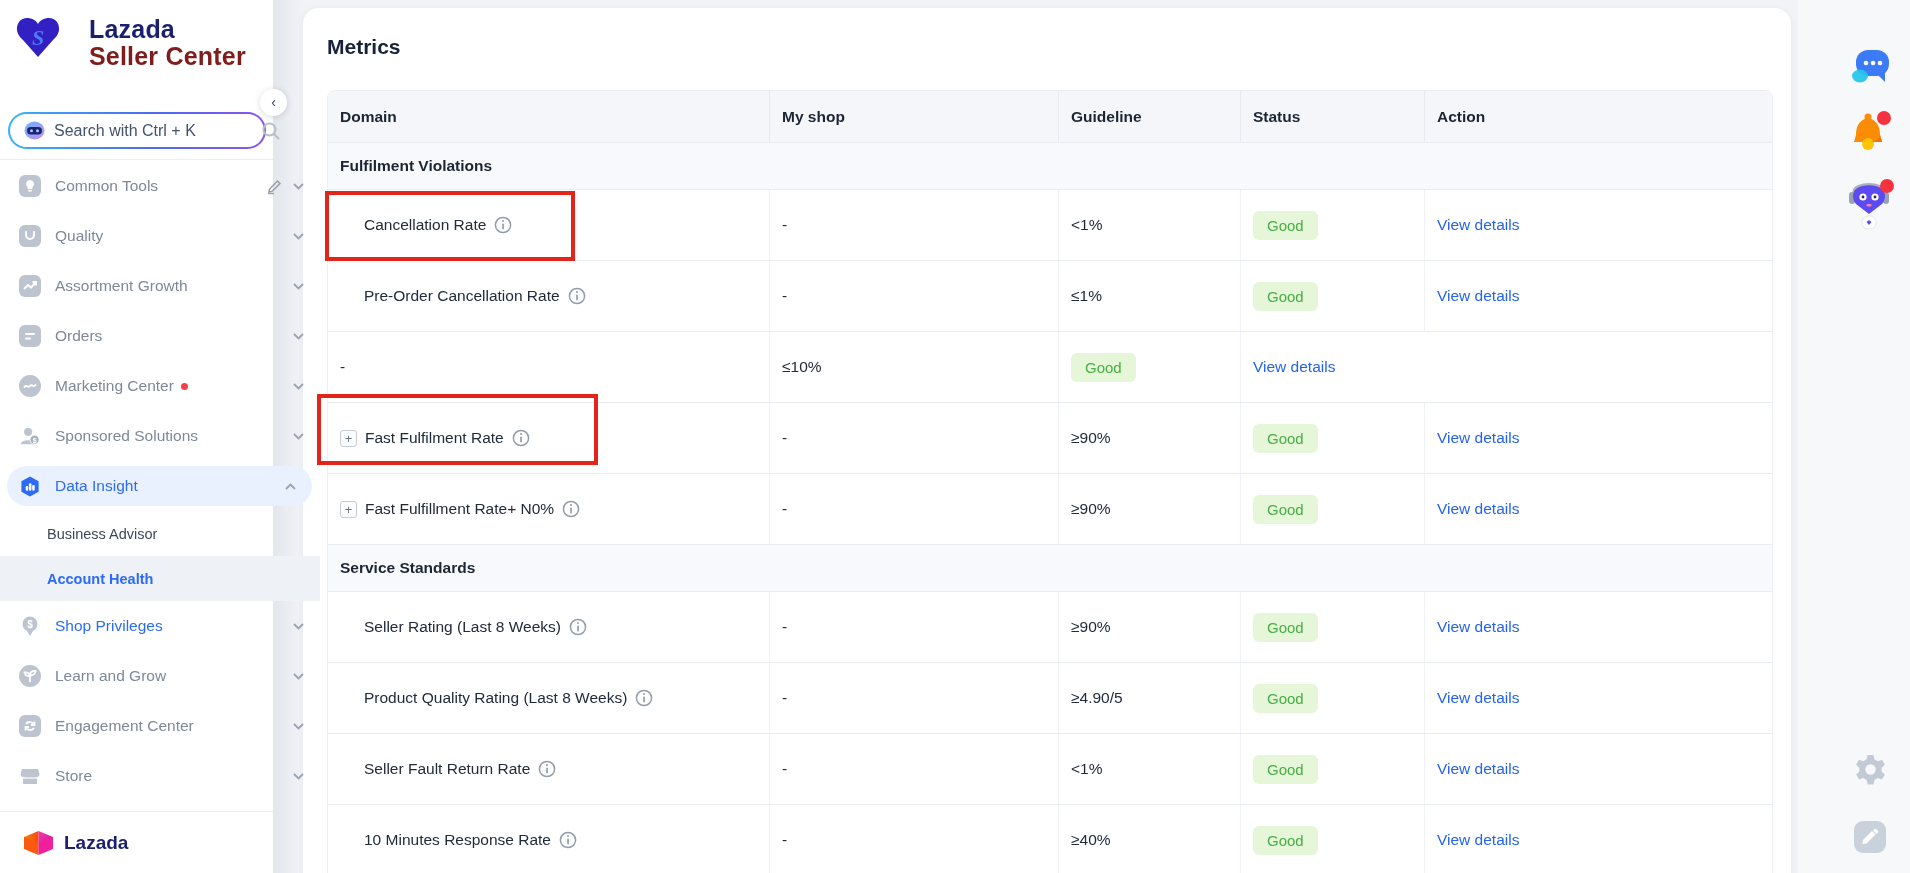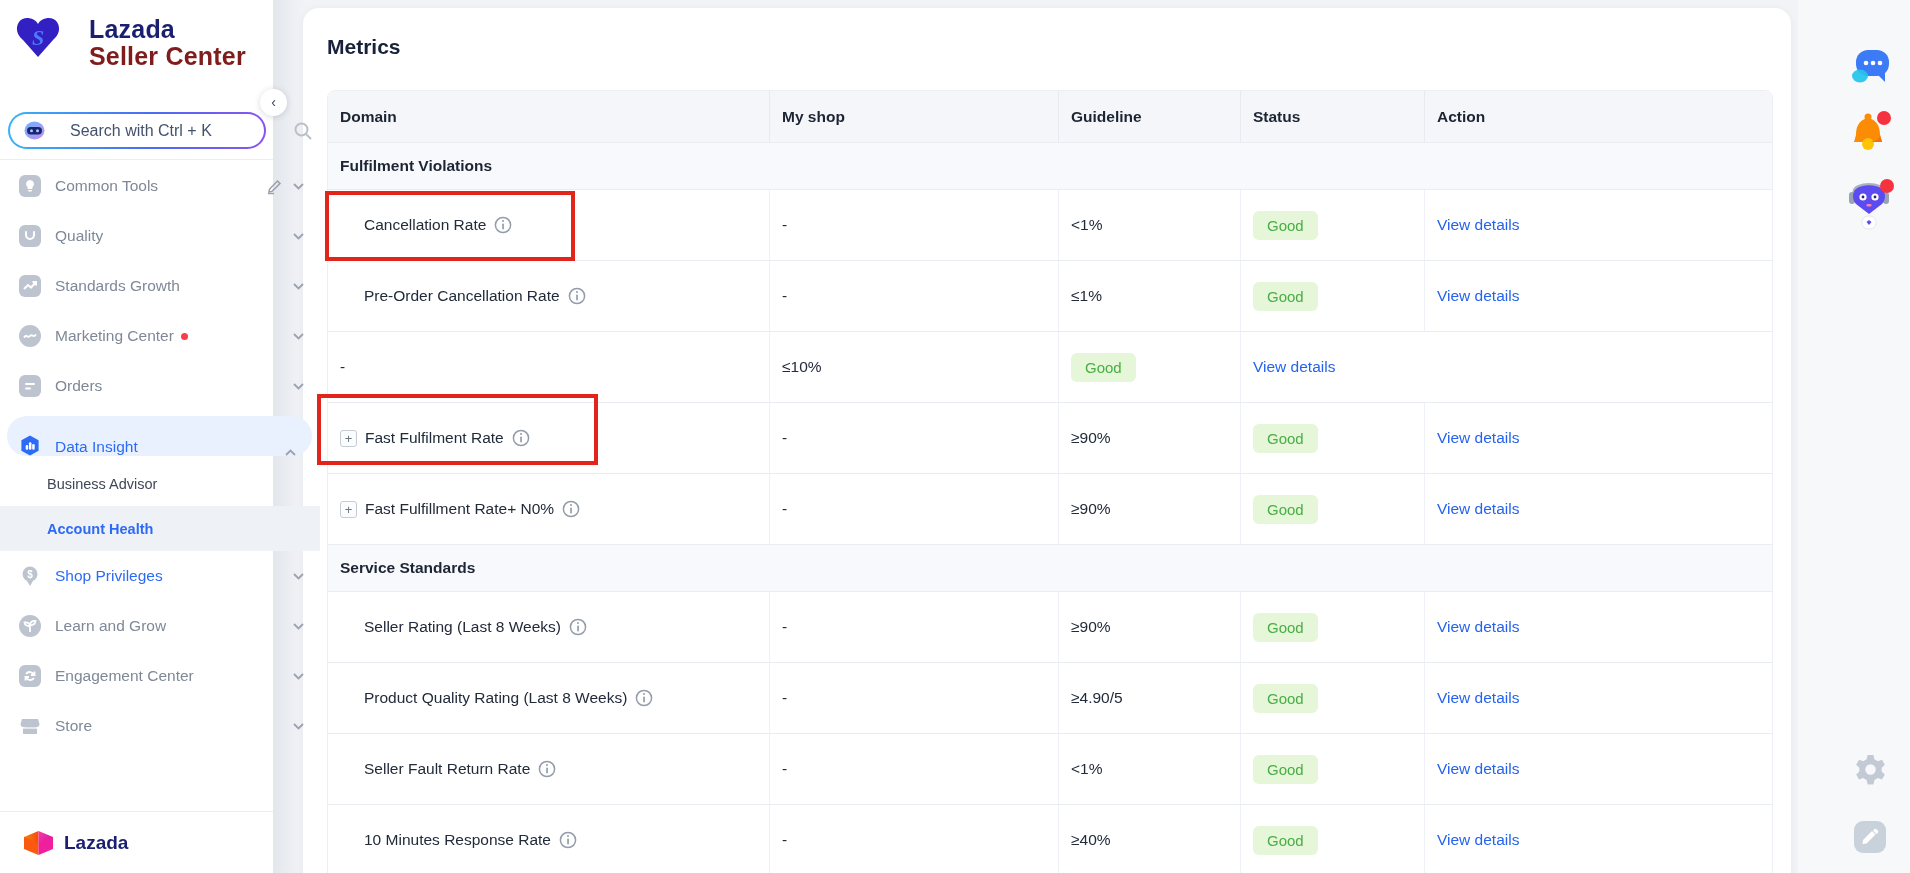--- a/index.html
+++ b/index.html
@@ -15,38 +15,38 @@
     background:#f7f8fa; }
 
   .logo-row { display:flex; align-items:flex-start; padding:16px 0 0 13px; }
   .brand { margin-left:26px; line-height:1.06; }
   .brand .l1 { font-size:25px; font-weight:bold; color:#1a1f70; letter-spacing:.2px;}
   .brand .l2 { font-size:25px; font-weight:bold; color:#7f1d1d; letter-spacing:.2px;}
 
   .search-pill { position:absolute; left:8px; top:112px; width:258px; height:37px;
     border-radius:20px; border:2px solid transparent; display:flex; align-items:center;
     background:linear-gradient(#fff,#fff) padding-box,
-               linear-gradient(90deg,#39b3f5,#4a6cf3 55%,#8a53ee) border-box;gap:16px; }
+               linear-gradient(90deg,#39b3f5,#4a6cf3 55%,#8a53ee) border-box; }
   .search-pill input { border:none; outline:none; flex:1; font-size:16px;
     color:#44526e; background:transparent; font-family:inherit; }
   .search-pill input::placeholder { color:#44526e; opacity:1; }
   .sp-bot { margin:0 9px 0 14px; display:flex; }
   .sp-mag { margin-right:12px; display:flex; }
 
   .side-divider { position:absolute; left:0; width:273px; height:1px; background:#ebeef2; }
 
   .menu { position:absolute; left:0; top:161px; width:320px; }
   .side-item { position:relative; height:50px; display:flex; align-items:center;
     padding:0 16px 0 19px; cursor:pointer; }
   .side-item .s-icon { width:22px; height:22px; margin-right:14px; display:flex;
     align-items:center; justify-content:center; flex:none; }
   .side-item .s-label { font-size:15.5px; color:#7f8897; flex:0 1 auto;
     white-space:nowrap; overflow:hidden; }
   .side-item.active { height:40px; margin:5px 8px 5px 7px; padding-left:12px;
-    background:#e9f1fe; border-radius:21px;align-items:flex-end; }
+    background:#e9f1fe; border-radius:21px; }
   .side-item.active .s-label { color:#2d6bf6; }
   .side-item.blue .s-label { color:#2d6bf6; }
   .s-dot { width:7px; height:7px; border-radius:50%; background:#f5404b;
     margin-left:7px; flex:none; }
   .s-trail { margin-left:auto; display:flex; align-items:center; gap:10px; flex:none;}
   .chev { display:flex; transition:transform .2s; }
   .chev.up { transform:rotate(180deg); }
   .sub-item { height:45px; display:flex; align-items:center; padding-left:47px;
     font-size:14.5px; color:#3f4759; cursor:pointer; }
   .sub-item.active { background:#eef1f6; color:#2d6bf6; font-weight:bold; }
@@ -179,58 +179,78 @@
     </span>
   </div>
       <div class="side-item">
     <span class="s-icon">
           <svg width="22" height="22" viewBox="0 0 22 22">
             <rect width="22" height="22" rx="6" fill="#bdc4cf"></rect>
             <polyline points="5,14 9,10 12,12.5 17,7" fill="none" stroke="#fff" stroke-width="2"></polyline>
             <polyline points="13.5,7 17,7 17,10.5" fill="none" stroke="#fff" stroke-width="2"></polyline>
           </svg>
         </span>
-    <span class="s-label">Standards Growth</span>
-
-    <span class="s-trail">
-
-      <span class="chev">
-        <svg width="11" height="7" viewBox="0 0 11 7" fill="none" stroke="#9aa3b2" stroke-width="1.8">
-          <polyline points="1,1 5.5,5.5 10,1"></polyline>
-        </svg>
-      </span>
-    </span>
-  </div>
-      <div class="side-item">
-    <span class="s-icon">
-          <svg width="22" height="22" viewBox="0 0 22 22">
-            <circle cx="11" cy="11" r="11" fill="#bdc4cf"></circle>
-            <path d="M5.5 12 C7.5 9 9 13.5 11 11 C13 8.5 14.5 13 16.5 10" fill="none" stroke="#fff" stroke-width="2" stroke-linecap="round"></path>
-          </svg>
-        </span>
-    <span class="s-label">Marketing Center</span>
-    <span class="s-dot" style="display: inline-block;"></span>
+    <span class="s-label">Assortment Growth</span>
+
     <span class="s-trail">
 
       <span class="chev">
         <svg width="11" height="7" viewBox="0 0 11 7" fill="none" stroke="#9aa3b2" stroke-width="1.8">
           <polyline points="1,1 5.5,5.5 10,1"></polyline>
         </svg>
       </span>
     </span>
   </div>
       <div class="side-item">
     <span class="s-icon">
           <svg width="22" height="22" viewBox="0 0 22 22">
             <rect width="22" height="22" rx="6" fill="#bdc4cf"></rect>
             <rect x="6" y="8" width="10" height="2" rx="1" fill="#fff"></rect>
             <rect x="6" y="12.5" width="6" height="2" rx="1" fill="#fff"></rect>
           </svg>
         </span>
     <span class="s-label">Orders</span>
+
+    <span class="s-trail">
+
+      <span class="chev">
+        <svg width="11" height="7" viewBox="0 0 11 7" fill="none" stroke="#9aa3b2" stroke-width="1.8">
+          <polyline points="1,1 5.5,5.5 10,1"></polyline>
+        </svg>
+      </span>
+    </span>
+  </div>
+      <div class="side-item">
+    <span class="s-icon">
+          <svg width="22" height="22" viewBox="0 0 22 22">
+            <circle cx="11" cy="11" r="11" fill="#bdc4cf"></circle>
+            <path d="M5.5 12 C7.5 9 9 13.5 11 11 C13 8.5 14.5 13 16.5 10" fill="none" stroke="#fff" stroke-width="2" stroke-linecap="round"></path>
+          </svg>
+        </span>
+    <span class="s-label">Marketing Center</span>
+    <span class="s-dot" style="display: inline-block;"></span>
+    <span class="s-trail">
+
+      <span class="chev">
+        <svg width="11" height="7" viewBox="0 0 11 7" fill="none" stroke="#9aa3b2" stroke-width="1.8">
+          <polyline points="1,1 5.5,5.5 10,1"></polyline>
+        </svg>
+      </span>
+    </span>
+  </div>
+      <div class="side-item">
+    <span class="s-icon">
+          <svg width="24" height="22" viewBox="0 0 24 22">
+            <circle cx="10" cy="6.5" r="4.5" fill="#bdc4cf"></circle>
+            <path d="M2 20 C2 14 18 14 18 20 Z" fill="#bdc4cf"></path>
+            <circle cx="17" cy="15" r="5" fill="#a9b1bd" stroke="#fff"></circle>
+            <text x="17" y="18.2" font-size="7.5" fill="#fff" text-anchor="middle" font-weight="bold">$</text>
+          </svg>
+        </span>
+    <span class="s-label">Sponsored Solutions</span>
 
     <span class="s-trail">
 
       <span class="chev">
         <svg width="11" height="7" viewBox="0 0 11 7" fill="none" stroke="#9aa3b2" stroke-width="1.8">
           <polyline points="1,1 5.5,5.5 10,1"></polyline>
         </svg>
       </span>
     </span>
   </div>

